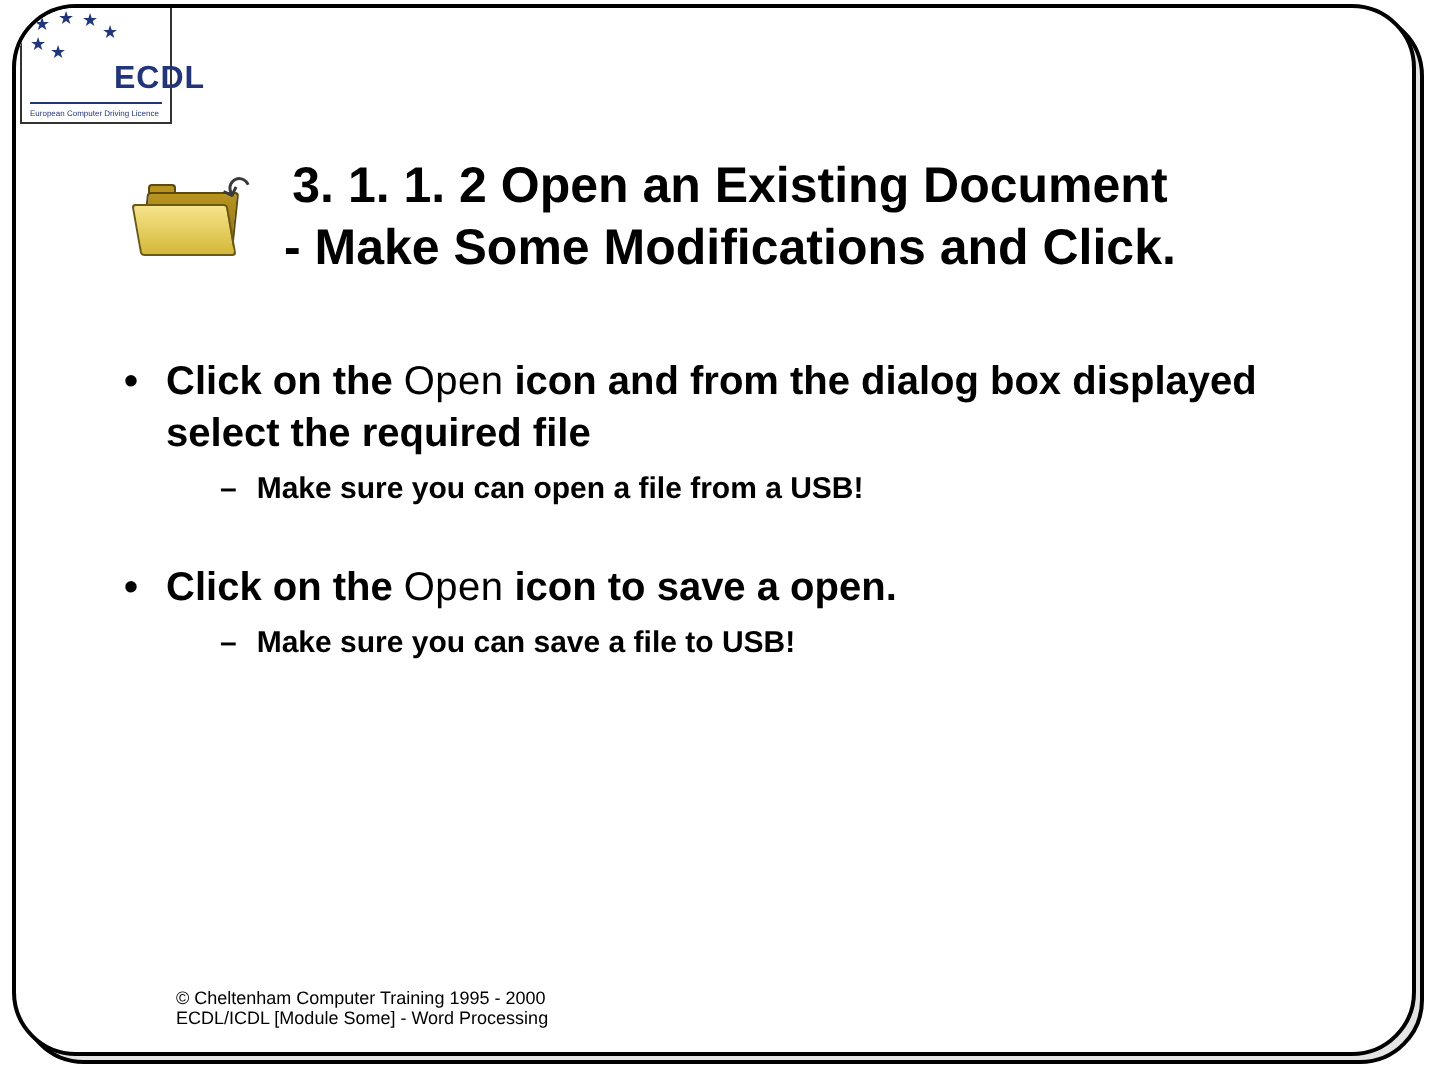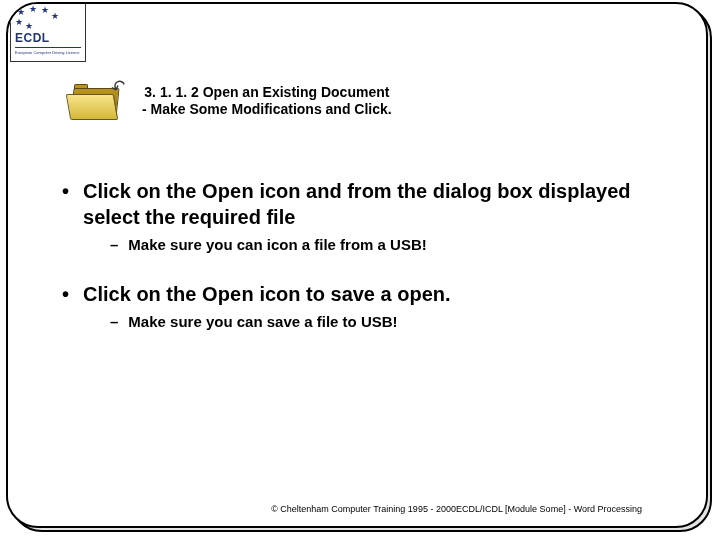--- a/index.html
+++ b/index.html
@@ -38,25 +38,26 @@
   .logo-stars {
     position: relative;
     width: 42px; height: 22px;
   }
   .logo-stars span {
     position: absolute;
     color: #23357a;
     font-size: 9px;
   }
   .logo-text {
-    font-size: 12px;
+    font-size: 16px;
     font-weight: bold;
     color: #23357a;
     letter-spacing: 0.5px;
     margin-top: 2px;
+    margin-left: 42px;
   }
   .logo-line {
     height: 1px;
     background: #23357a;
     margin-top: 2px;
   }
   .logo-caption {
     font-size: 4px;
     color: #23357a;
     line-height: 5px;
@@ -105,21 +106,21 @@
   }
   .folder-arrow {
     position: absolute;
     right: -2px; top: -2px;
     font-size: 18px;
     color: #3a3a3a;
     transform: rotate(-20deg);
   }
 
   .title-text {
-    font-size: 14px;
+    font-size: 25px;
     font-weight: bold;
     color: #000;
     text-align: center;
     line-height: 1.25;
   }
 
   .content {
     position: absolute;
     left: 54px; top: 174px;
     width: 610px;
@@ -139,31 +140,32 @@
   }
   .bullet-lvl2 {
     display: flex;
     gap: 10px;
     font-size: 15px;
     font-weight: bold;
     margin-left: 48px;
     margin-bottom: 28px;
   }
   .bullet-lvl2 .dash { white-space: nowrap; }
-  .strong-word { font-weight: 700; letter-spacing: 0.2px; }
+  .strong-word { font-weight: 400; letter-spacing: 0.2px; }
 
   .footer {
     position: absolute;
     left: 0; bottom: 12px;
     width: 100%;
     display: flex;
-    justify-content: flex-end;
+    justify-content: space-between;
     padding: 0 64px 0 80px;
     font-size: 9px;
     color: #000;
+    flex-direction: column;
   }
 </style>
 </head>
 <body>
 
 <div class="slide-shadow"></div>
 <div class="slide">
 
   <div class="logo">
     <div class="logo-stars">
@@ -195,21 +197,21 @@
   <div class="content">
 
     <div class="bullet-lvl1">
       <span class="dot">•</span>
       <span>
         <span>Click on the </span><span class="strong-word">Open</span><span> icon and from the dialog box displayed select the required file</span>
       </span>
     </div>
     <div class="bullet-lvl2">
       <span class="dash">–</span>
-      <span>Make sure you can icon a file from a USB!</span>
+      <span>Make sure you can open a file from a USB!</span>
     </div>
 
     <div class="bullet-lvl1">
       <span class="dot">•</span>
       <span>
         <span>Click on the </span><span class="strong-word">Open</span><span> icon to save a open.</span>
       </span>
     </div>
     <div class="bullet-lvl2">
       <span class="dash">–</span>

